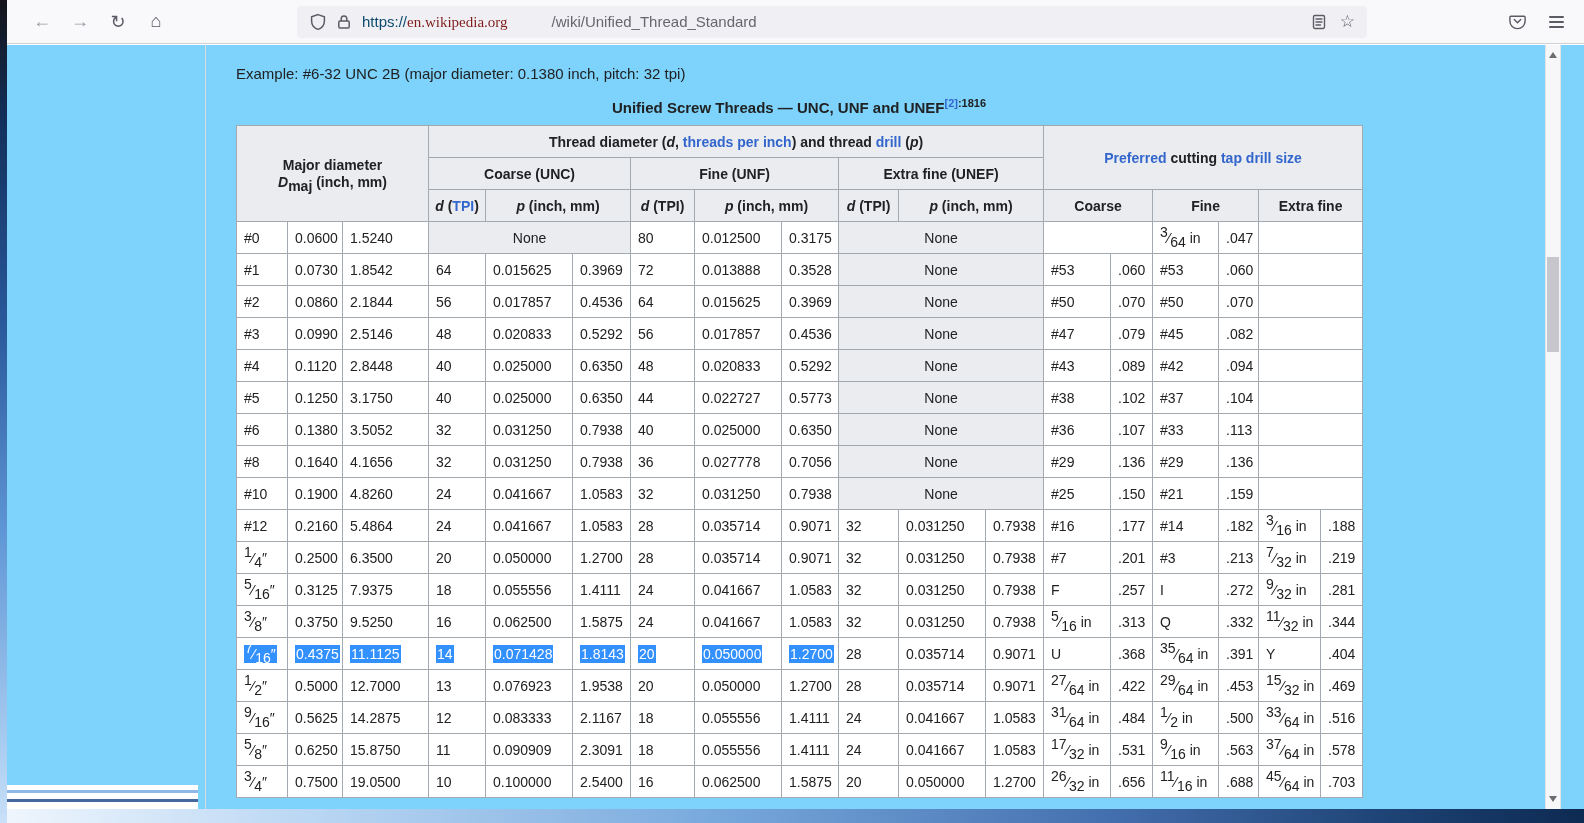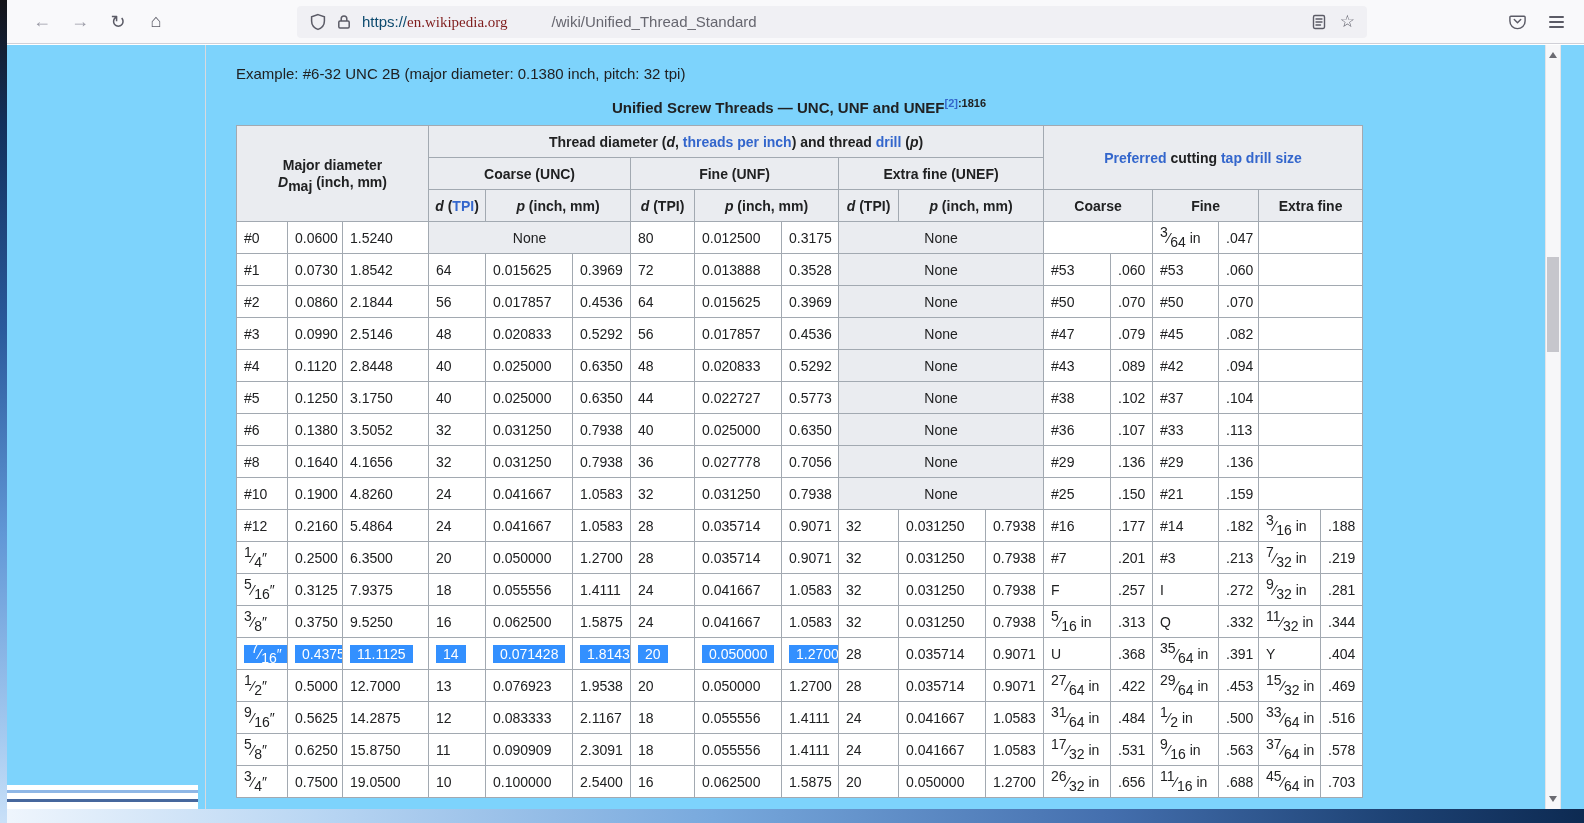--- a/index.html
+++ b/index.html
@@ -44,21 +44,21 @@
 
   
   :root { --sel:#3390ff; --link:#3366cc; --hdrbg:#eaecf0; --tbrd:#a2a9b1; }
   table { margin-top:8px; border-collapse:collapse; table-layout:fixed; width:1126px; font-size:14px; color:#202122; }
   th, td { border:1px solid var(--tbrd); height:32px; vertical-align:middle; white-space:nowrap; overflow:hidden; }
   th { background:var(--hdrbg); text-align:center; padding:2px 4px; font-weight:bold; }
   td { padding:0 7px; text-align:left; background:#fff; }
   td.none { background:var(--hdrbg); text-align:center; }
   sub, sup { line-height:0; font-size:14px; }
   .lnk { color:var(--link); text-decoration:none; cursor:pointer; }
-  .sel { background:var(--sel); color:#fff; padding:1px 7px; }
+  .sel { background:var(--sel); color:#fff; padding:1px 1px; }
   .hdr2 div { line-height:17px; }
 
   
   .scrollbar {
     position:absolute; right:23px; top:45px; bottom:14px; width:16px;
     background:#f7f7f9; border-left:1px solid #e4e4e8; border-right:1px solid #e4e4e8; z-index:6;
   }
   .sb-arrow { position:absolute; left:0; right:0; height:16px; display:flex; align-items:center; justify-content:center; }
   .sb-up { top:2px; } .sb-down { bottom:2px; }
   .tri-up { width:0; height:0; border-left:4px solid transparent; border-right:4px solid transparent; border-bottom:6px solid #6b6b72; }

